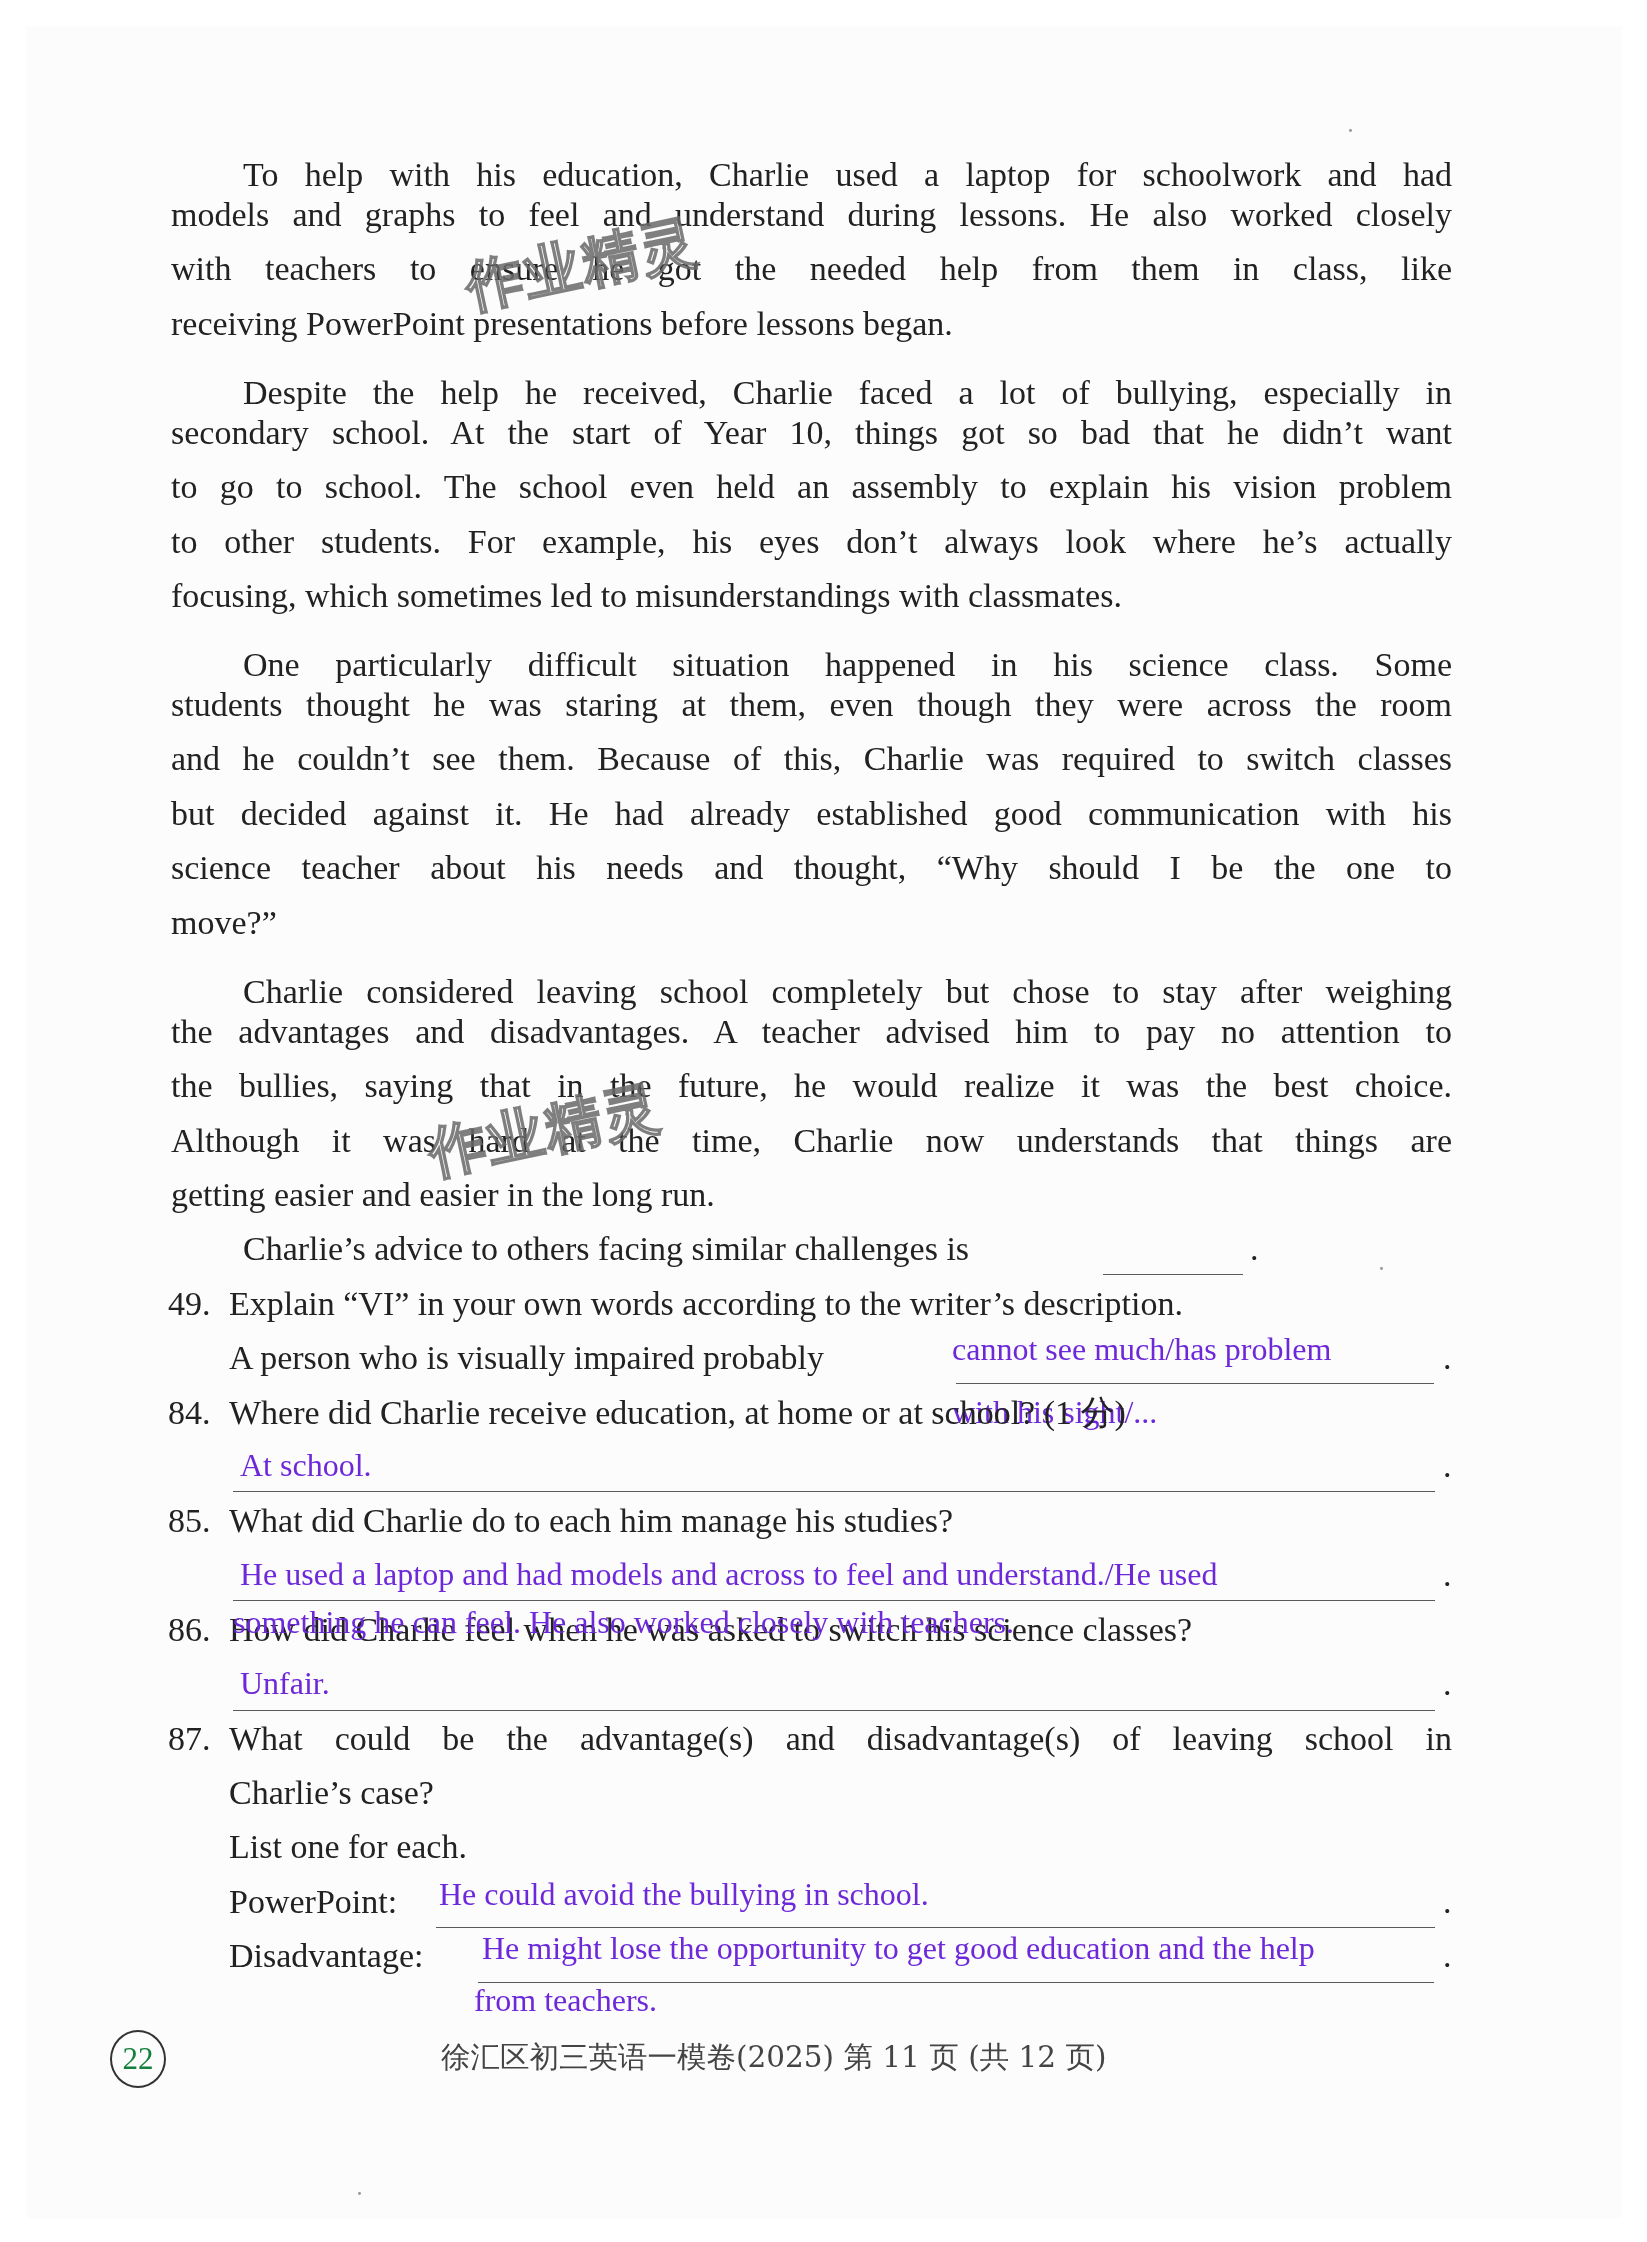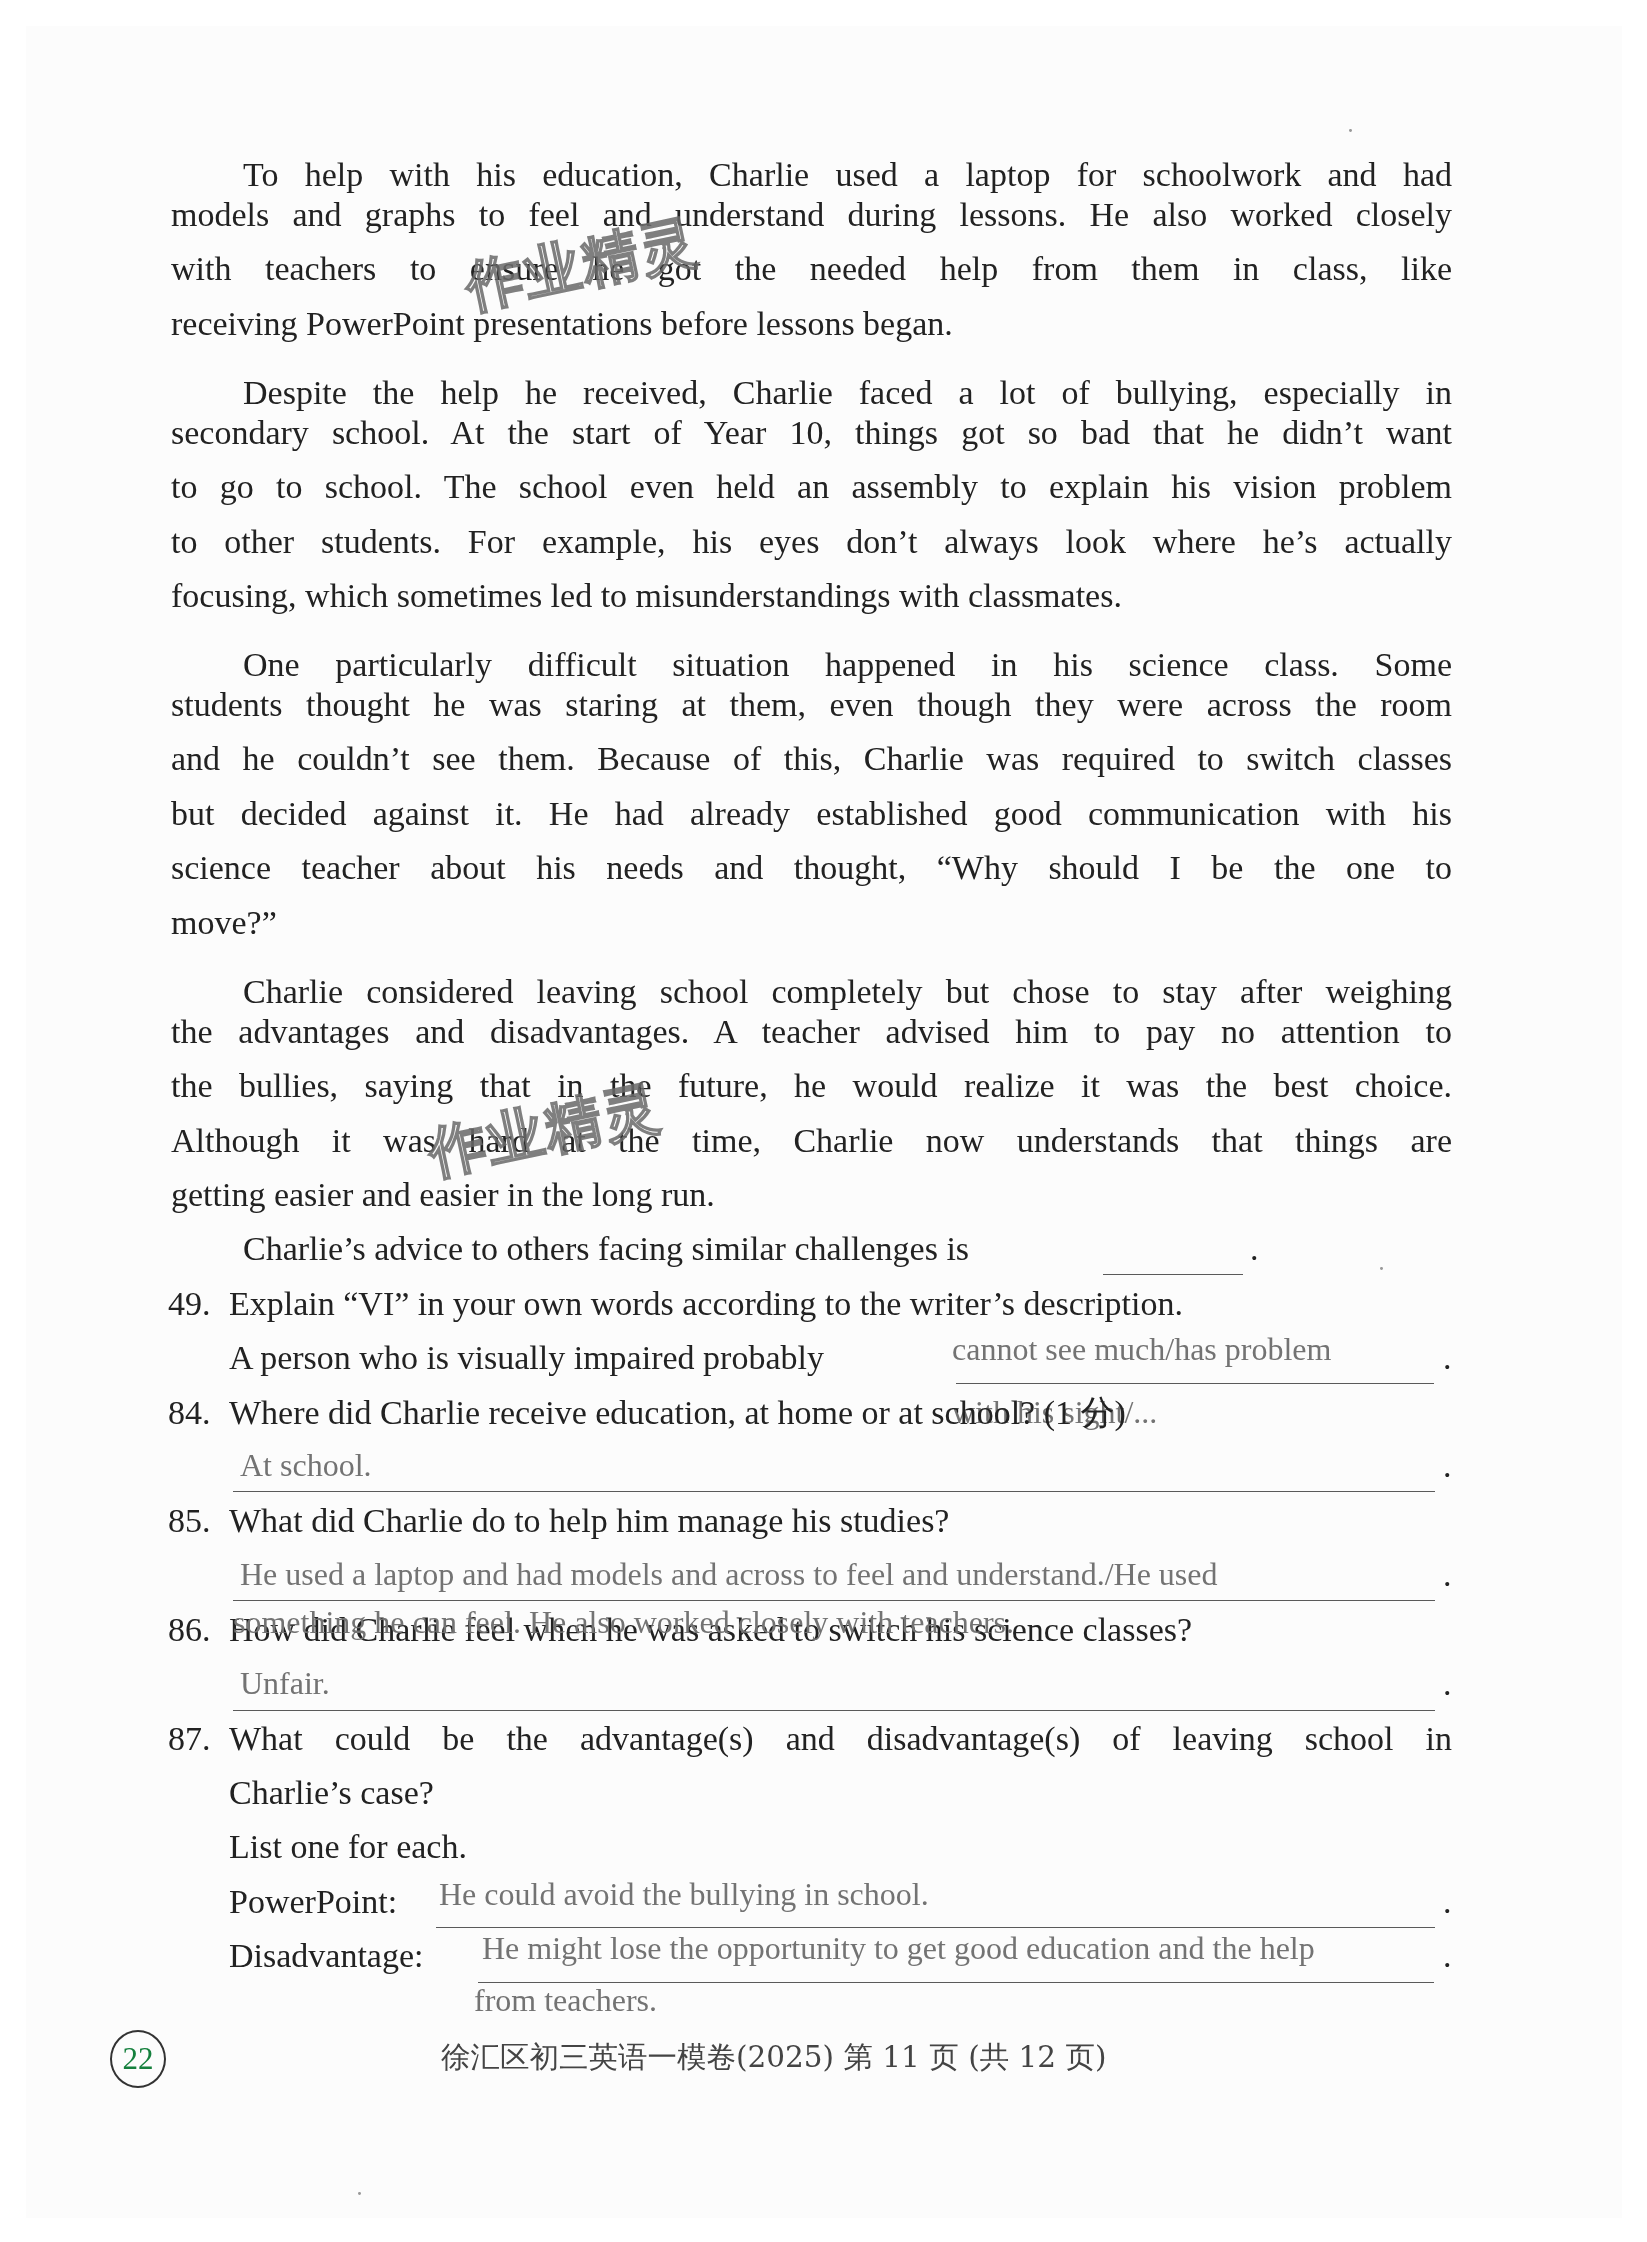--- a/index.html
+++ b/index.html
@@ -6,21 +6,21 @@
   body { width: 1647px; height: 2243px; position: relative; overflow: hidden;
          font-family: "Liberation Serif", "DejaVu Serif", serif; color: #222222; }
   .sheet { position: absolute; left: 26px; top: 26px; width: 1596px; height: 2192px; background: #fcfcfc; }
   .line { position: absolute; font-size: 34px; line-height: 41px; white-space: nowrap; }
   .justify { text-align: justify; text-align-last: justify; }
   .p-line { left: 171px; width: 1281px; font-family: Liberation Serif, serif; }
   .p-first { left: 243px; width: 1209px; margin-top: 15px; }
   .p-last { text-align: left; text-align-last: left; }
   .qnum { position: absolute; left: 168px; font-size: 34px; line-height: 41px; }
   .qtext { position: absolute; left: 229px; font-size: 34px; line-height: 41px; white-space: nowrap; }
-  .answer { position: absolute; color: #737373; font-size: 32px; line-height: 41px; white-space: nowrap;
+  .answer { position: absolute; color: #6d28d9; font-size: 32px; line-height: 41px; white-space: nowrap;
             font-family: "Liberation Serif", "DejaVu Serif", serif; }
   .rule { position: absolute; height: 0; border-top: 1.8px solid #5a5a5a; }
   .dot { position: absolute; font-size: 34px; line-height: 41px; }
   .watermark { position: absolute; font-family: "DejaVu Sans", sans-serif; font-size: 57px; font-weight: bold;
                color: transparent; -webkit-text-stroke: 1.5px #6a6a6a; letter-spacing: 1.8px;
                transform: rotate(-12deg); transform-origin: left center; white-space: nowrap; opacity: 0.85; }
   .pagecircle { position: absolute; left: 110px; top: 2030px; width: 52px; height: 54px; border: 2.3px solid #333;
                 border-radius: 50%; display: flex; align-items: center; justify-content: center;
                 font-size: 31px; color: #15803d; }
   .footer { position: absolute; left: 441px; top: 2037px; font-size: 29.5px; line-height: 41px; color: #444; white-space: nowrap;
@@ -68,21 +68,21 @@
 <div class="dot" style="left:1443px; top:1337px">.</div>
 <div class="answer" style="left:952px; top:1392px">with his sight/...</div>
 
 <div class="qnum" style="top:1392px">84.</div>
 <div class="qtext" style="top:1392px">Where did Charlie receive education, at home or at school? (1 分)</div>
 <div class="answer" style="left:240px; top:1445px">At school.</div>
 <div class="rule" style="left:233px; top:1491px; width:1202px"></div>
 <div class="dot" style="left:1443px; top:1445px">.</div>
 
 <div class="qnum" style="top:1500px">85.</div>
-<div class="qtext" style="top:1500px">What did Charlie do to help him manage his studies?</div>
+<div class="qtext" style="top:1500px">What did Charlie do to each him manage his studies?</div>
 <div class="answer" style="left:240px; top:1554px">He used a laptop and had models and across to feel and understand./He used</div>
 <div class="rule" style="left:233px; top:1600px; width:1202px"></div>
 <div class="dot" style="left:1443px; top:1554px">.</div>
 
 <div class="qnum" style="top:1609px">86.</div>
 <div class="qtext" style="top:1609px">How did Charlie feel when he was asked to switch his science classes?</div>
 <div class="answer" style="left:233px; top:1602px">something he can feel. He also worked closely with teachers.</div>
 <div class="answer" style="left:240px; top:1663px">Unfair.</div>
 <div class="rule" style="left:233px; top:1710px; width:1202px"></div>
 <div class="dot" style="left:1443px; top:1663px">.</div>

